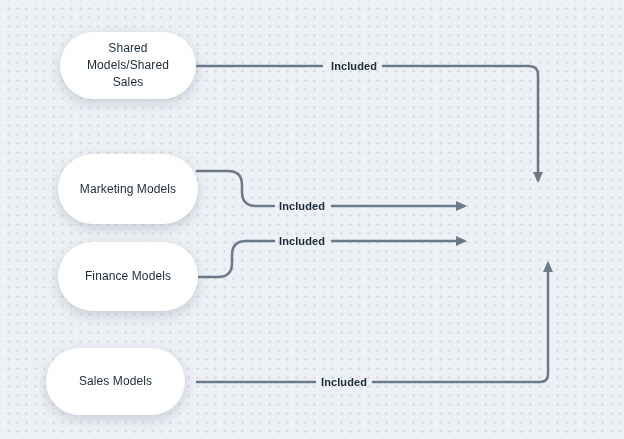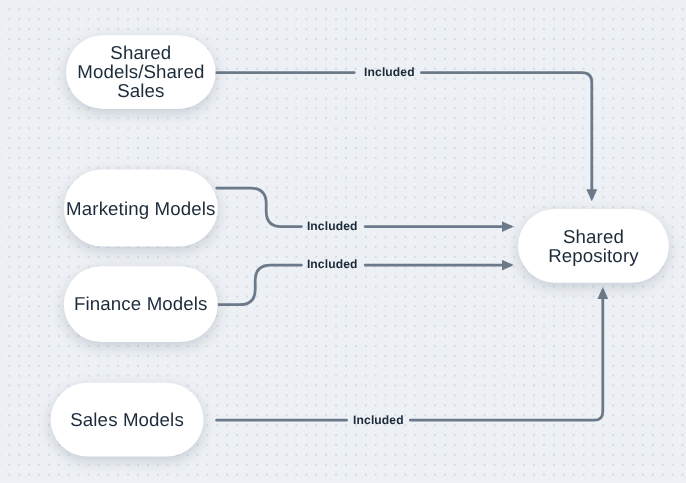--- a/index.html
+++ b/index.html
@@ -33,21 +33,21 @@
     position: absolute;
     background: #ffffff;
     border-radius: 40px;
     box-shadow: 0 4px 12px rgba(105, 120, 140, 0.28);
     display: flex;
     flex-direction: column;
     align-items: center;
     justify-content: center;
     text-align: center;
     color: #1c2b3a;
-    font-size: 17px;
+    font-size: 12px;
     font-weight: 500;
     line-height: 17px;
     letter-spacing: 0.1px;
   }
   #n-shared    { left: 60px;  top: 32px;  width: 136px; height: 67px; }
   #n-marketing { left: 58px;  top: 138px; width: 140px; height: 70px; margin-top: 16px; }
   #n-finance   { left: 58px;  top: 242px; width: 140px; height: 69px; }
   #n-sales     { left: 46px;  top: 348px; width: 139px; height: 67px; }
   #n-repo      { left: 471px; top: 190px; width: 137px; height: 67px; }
 
@@ -101,22 +101,19 @@
   </div>
 
   <div class="node" id="n-finance">
     <div class="node-line">Finance Models</div>
   </div>
 
   <div class="node" id="n-sales">
     <div class="node-line">Sales Models</div>
   </div>
 
-  <div class="node" id="n-repo">
-    <div class="node-line">Shared Repository</div>
-  </div>
 
   <div class="edge-label" id="el-0">Included</div>
   <div class="edge-label" id="el-1">Included</div>
   <div class="edge-label" id="el-2">Included</div>
   <div class="edge-label" id="el-3">Included</div>
 
 </div>
 
 </body></html>

